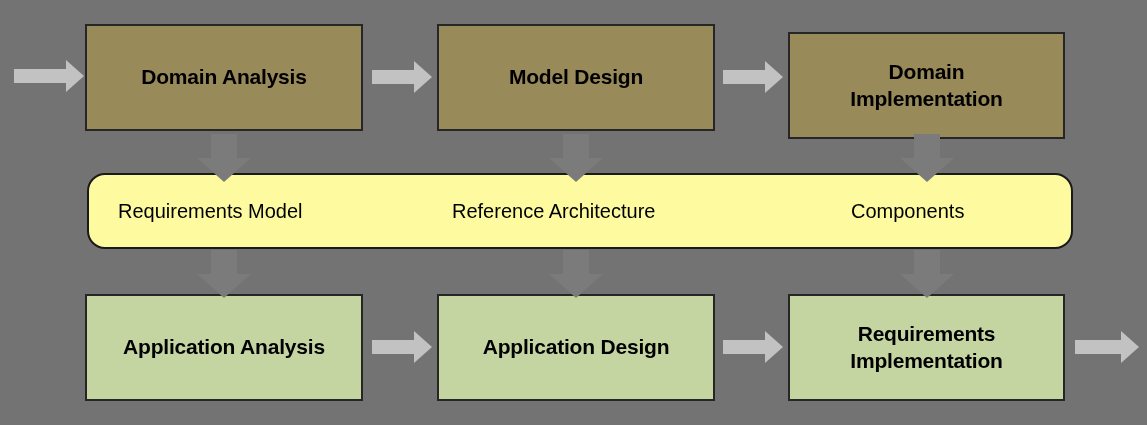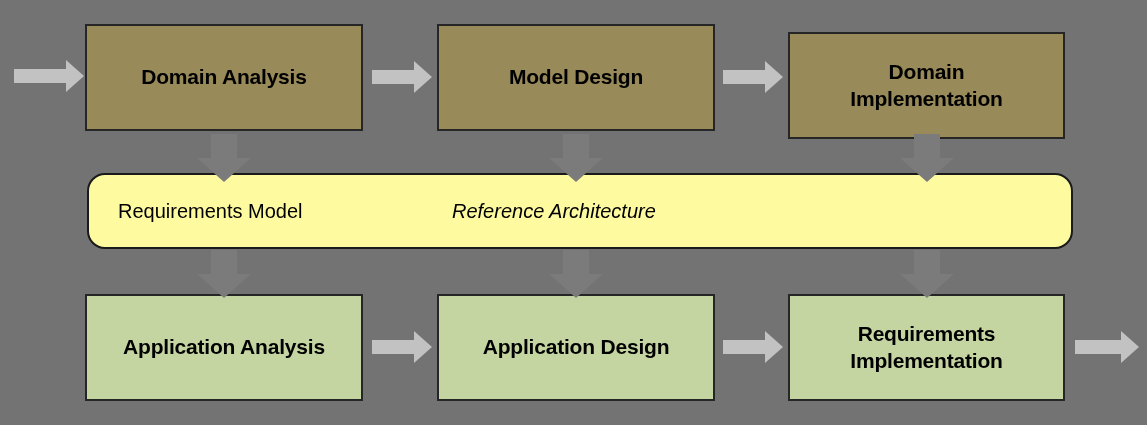--- a/index.html
+++ b/index.html
@@ -148,22 +148,23 @@
   <div class="arrow-down" style="left:900px; top:134px; width:54px; height:48px;">
     <div class="shaft" style="left:14px; top:0px; width:26px; height:25px;"></div>
     <div class="head" style="left:0px; top:24px;"></div>
   </div>
 
   <div id="asset-band" style="left:87px; top:173px; width:986px; height:76px;">
   </div>
 
   <span class="asset-label" style="left:118px; top:200px;">Requirements Model</span>
 
-  <span class="asset-label" style="left:452px; top:200px;font-style:italic;">Reference Architecture</span>
-
+  <span class="asset-label" style="left:452px; top:200px;">Reference Architecture</span>
+
+  <span class="asset-label" style="left:851px; top:200px;">Components</span>
 
 
   <div class="arrow-down" style="left:197px; top:250px; width:54px; height:48px;">
     <div class="shaft" style="left:14px; top:0px; width:26px; height:25px;"></div>
     <div class="head" style="left:0px; top:24px;"></div>
   </div>
 
   <div class="arrow-down" style="left:549px; top:250px; width:54px; height:48px;">
     <div class="shaft" style="left:14px; top:0px; width:26px; height:25px;"></div>
     <div class="head" style="left:0px; top:24px;"></div>

